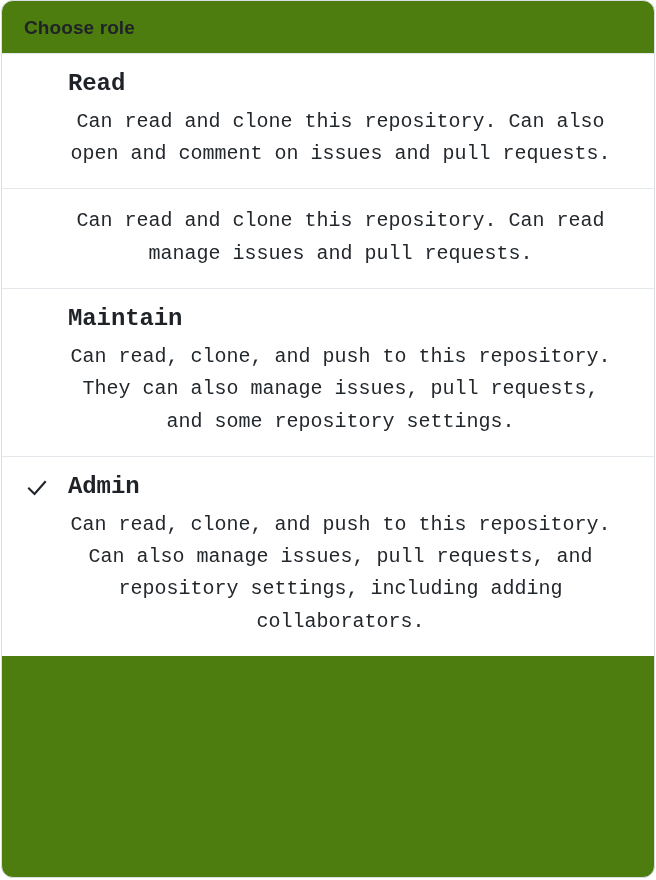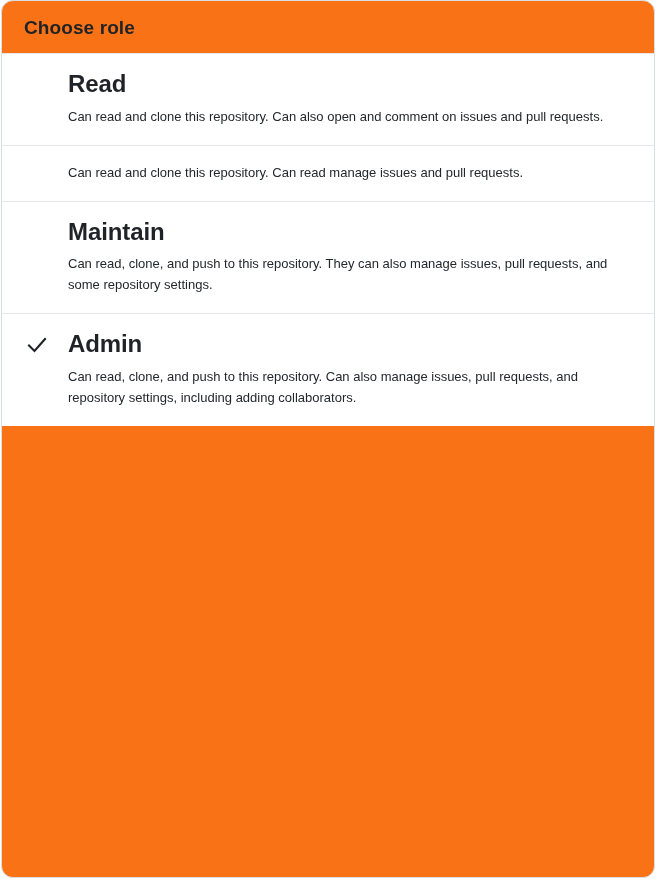--- a/index.html
+++ b/index.html
@@ -13,21 +13,21 @@
     font-family: "Liberation Sans", sans-serif;
     color: #1f2328;
     -webkit-font-smoothing: antialiased;
   }
 
   .role-menu {
     position: relative;
     width: 654px;
     height: 878px;
     margin: 0 auto;
-    background: #f97316;
+    background: #4d7c0f;
     border: 1px solid #d8dee4;
     border-radius: 12px;
     box-sizing: border-box;
     overflow: hidden;
   }
 
   .menu-header {
     padding: 16px 0 14px 22px;
     font-size: 19px;
     font-weight: bold;
@@ -42,20 +42,21 @@
   }
 
   .menu-item {
     position: relative;
     display: block;
     padding: 16px 20px 18px 66px;
     border-bottom: 1px solid #e4e8ec;
     box-sizing: border-box;
     cursor: pointer;
     background: #ffffff;
+    font-family: Liberation Mono, monospace;
   }
   .menu-item:last-child {
     border-bottom: none;
   }
 
   .check-icon {
     position: absolute;
     left: 24px;
     top: 20px;
     width: 22px;
@@ -72,25 +73,26 @@
     font-size: 24px;
     font-weight: bold;
     line-height: 1.15;
     letter-spacing: -0.1px;
     color: #1f2328;
     margin: 0 0 8px 0;
   }
 
   .item-desc {
     display: block;
-    font-size: 13px;
+    font-size: 20px;
     line-height: 1.62;
     color: #23282d;
     max-width: 545px;
     font-weight: normal;
+    text-align: center;
   }
 </style>
 </head>
 <body>
 
 <div class="role-menu">
 
   <div class="menu-header">Choose role</div>
 
   <div class="menu-list">

